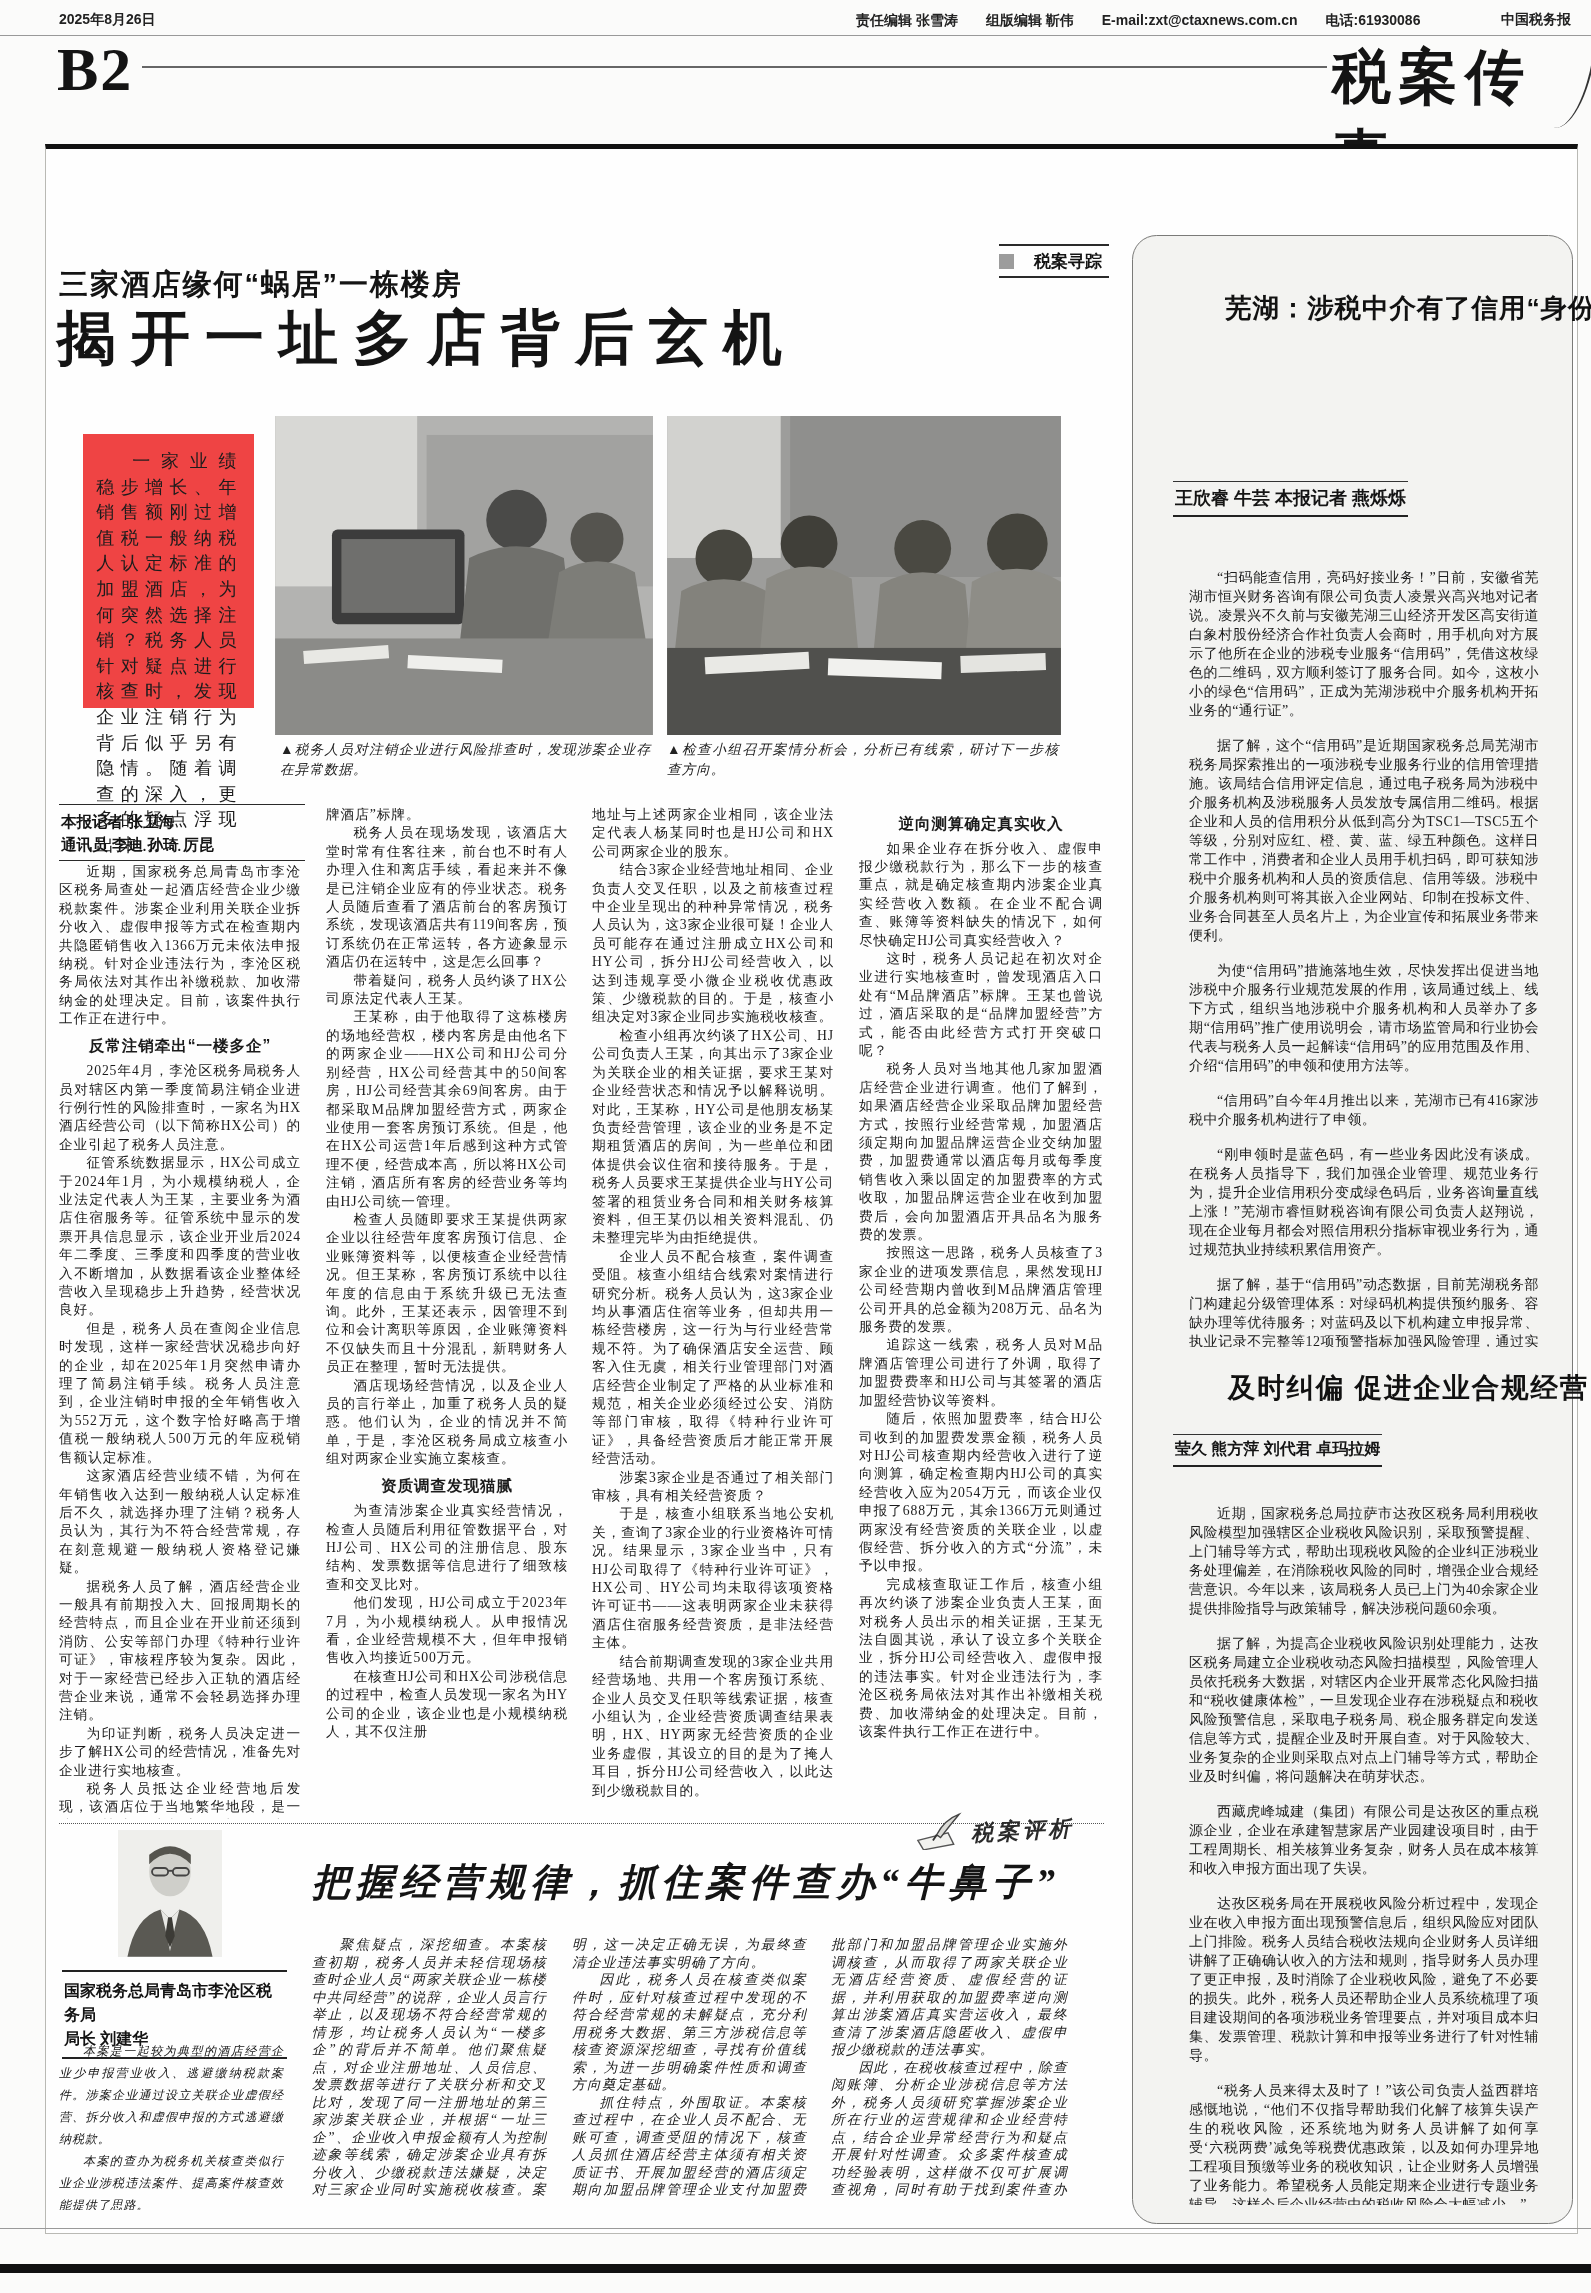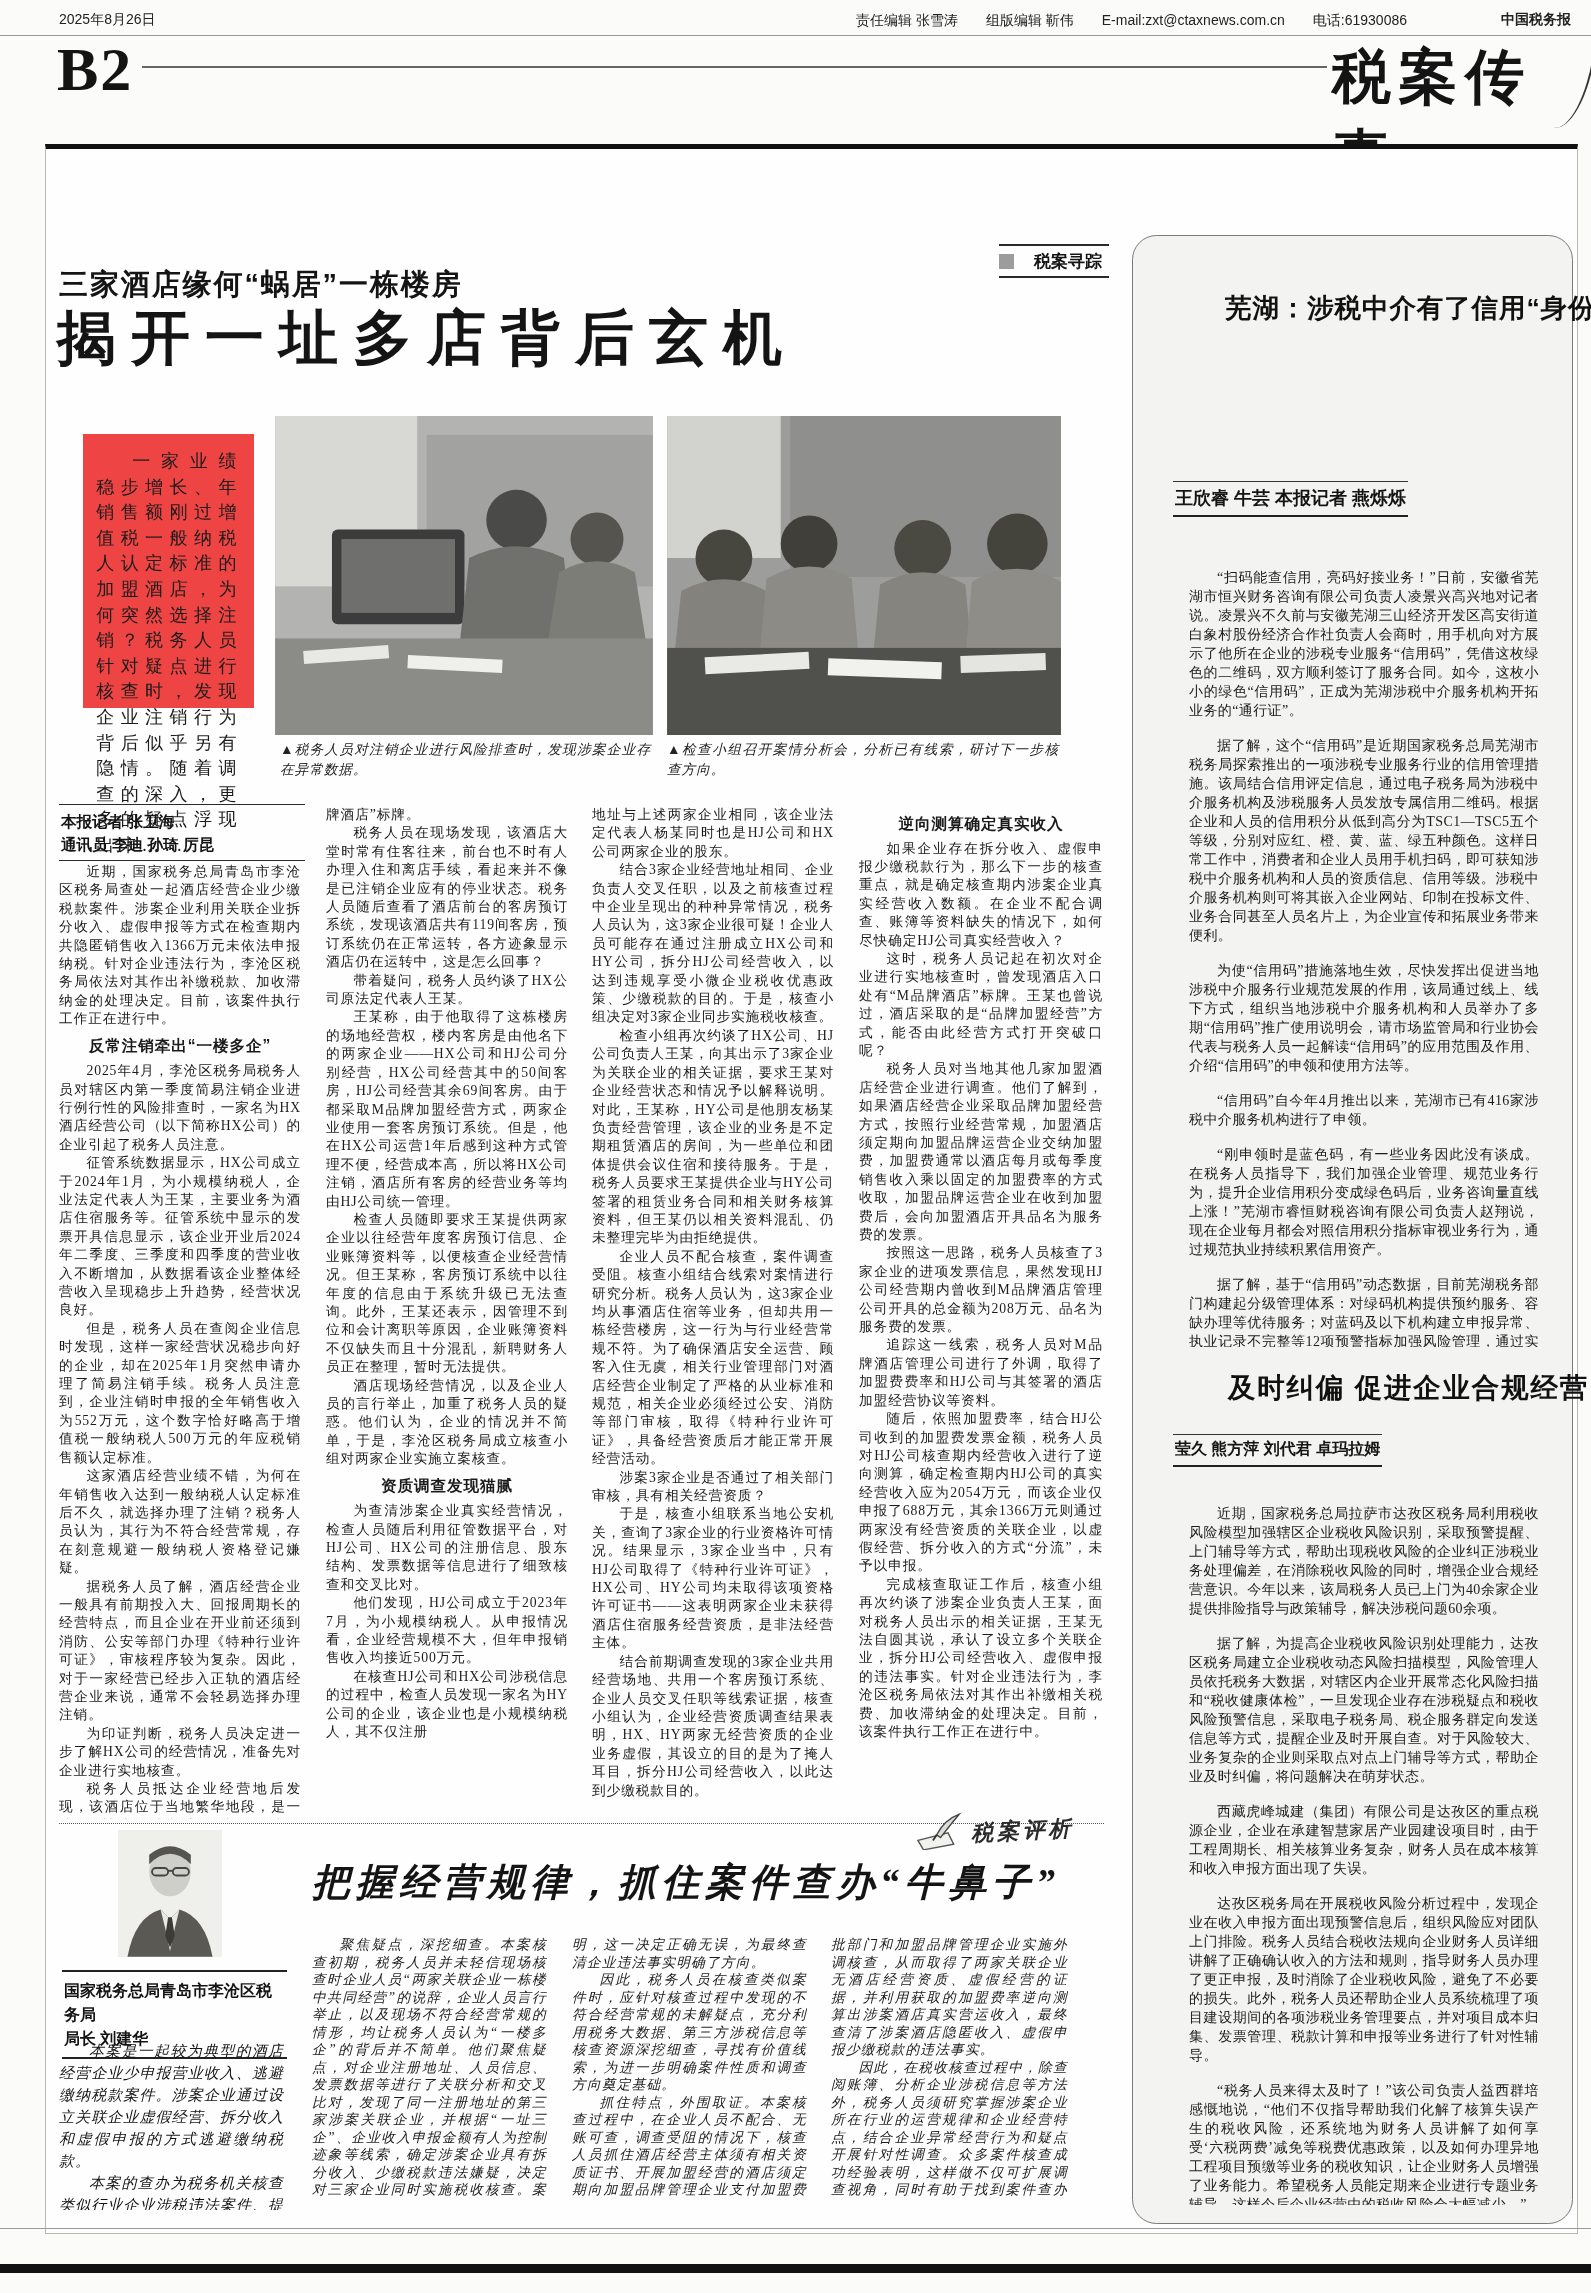--- a/index.html
+++ b/index.html
@@ -1,21 +1,21 @@
 <!DOCTYPE html>
 <html style="font-size:15px"><head>
 <meta charset="utf-8">
 <style>
   html,body{margin:0;padding:0;}
   body{
     width:1592px;height:2294px;position:relative;overflow:hidden;
     background:#fbfbfa;color:#141414;
     font-family:"Liberation Serif","DejaVu Serif",serif;
   }
-  .sans{font-family:"Liberation Sans","DejaVu Sans",sans-serif;}
+  .sans{font-family:"Liberation Sans","DejaVu Sans",sans-serif;font-weight:bold;}
   .abs{position:absolute;}
   .rule{position:absolute;background:#999;}
   
   .hdr-small{font-size:14px;color:#222;}
   .page-no{font-size:62px;font-weight:bold;letter-spacing:1.9px;}
   .section-banner{font-size:59px;font-weight:bold;letter-spacing:7.6px;}
   .banner-swash{position:absolute;width:32px;height:81px;border-right:2.8px solid #333;
     border-radius:0 0 90% 0 / 0 0 100% 0;transform:rotate(8deg);}
   
   .frame{position:absolute;left:45px;top:144px;width:1531px;height:2084px;
@@ -51,21 +51,21 @@
   
   .quill-label{position:absolute;left:916px;top:1806px;width:189px;height:49px;
     display:flex;align-items:center;gap:5.7px;background:transparent;}
   .quill-label .txt{font-size:22px;font-weight:bold;font-style:italic;letter-spacing:3.8px;
     transform:rotate(-3deg);color:#2a2a2a;}
   .portrait{position:absolute;left:118px;top:1830px;width:104px;height:127px;background:#f2f2f0;overflow:hidden;}
   .bio-box{position:absolute;left:62px;top:1970px;width:221px;
     border-top:2.4px solid #222;border-bottom:2.4px solid #222;padding:6.6px 1.9px;
     font-size:16px;font-weight:bold;line-height:24px;}
   .abstract{position:absolute;left:59px;top:2040px;width:225px;height:170px;overflow:hidden;
-    font-size:15px;line-height:22px;letter-spacing:0.9px;font-style:italic;}
+    font-size:12px;line-height:22px;letter-spacing:0.9px;font-style:italic;}
   .abstract p{margin:0;text-indent:2em;text-align:justify;}
   .cmt-headline{position:absolute;left:312px;top:1857px;width:757px;font-size:38px;
     font-weight:bold;font-style:italic;letter-spacing:5.7px;white-space:nowrap;}
   .cmt-col{position:absolute;top:1936px;width:235px;height:261px;overflow:hidden;
     font-size:13.7px;line-height:17.5px;letter-spacing:1.2px;font-style:italic;color:#1b1b1b;}
   .cmt-col .para{margin:0;text-indent:2em;text-align:justify;}
   .cmt-col .para.cont{text-indent:0;}
   #cmtA{left:312px;}
   #cmtB{left:572px;}
   #cmtC{left:831px;width:237px;}

